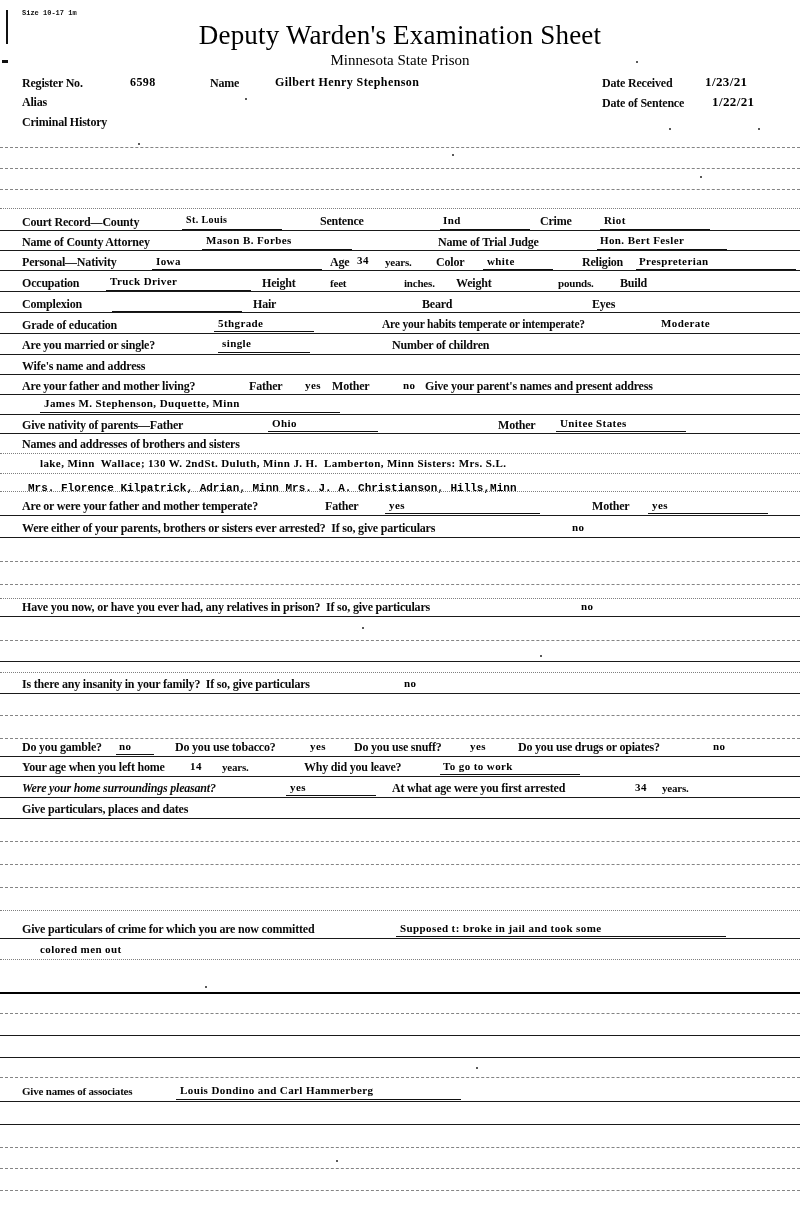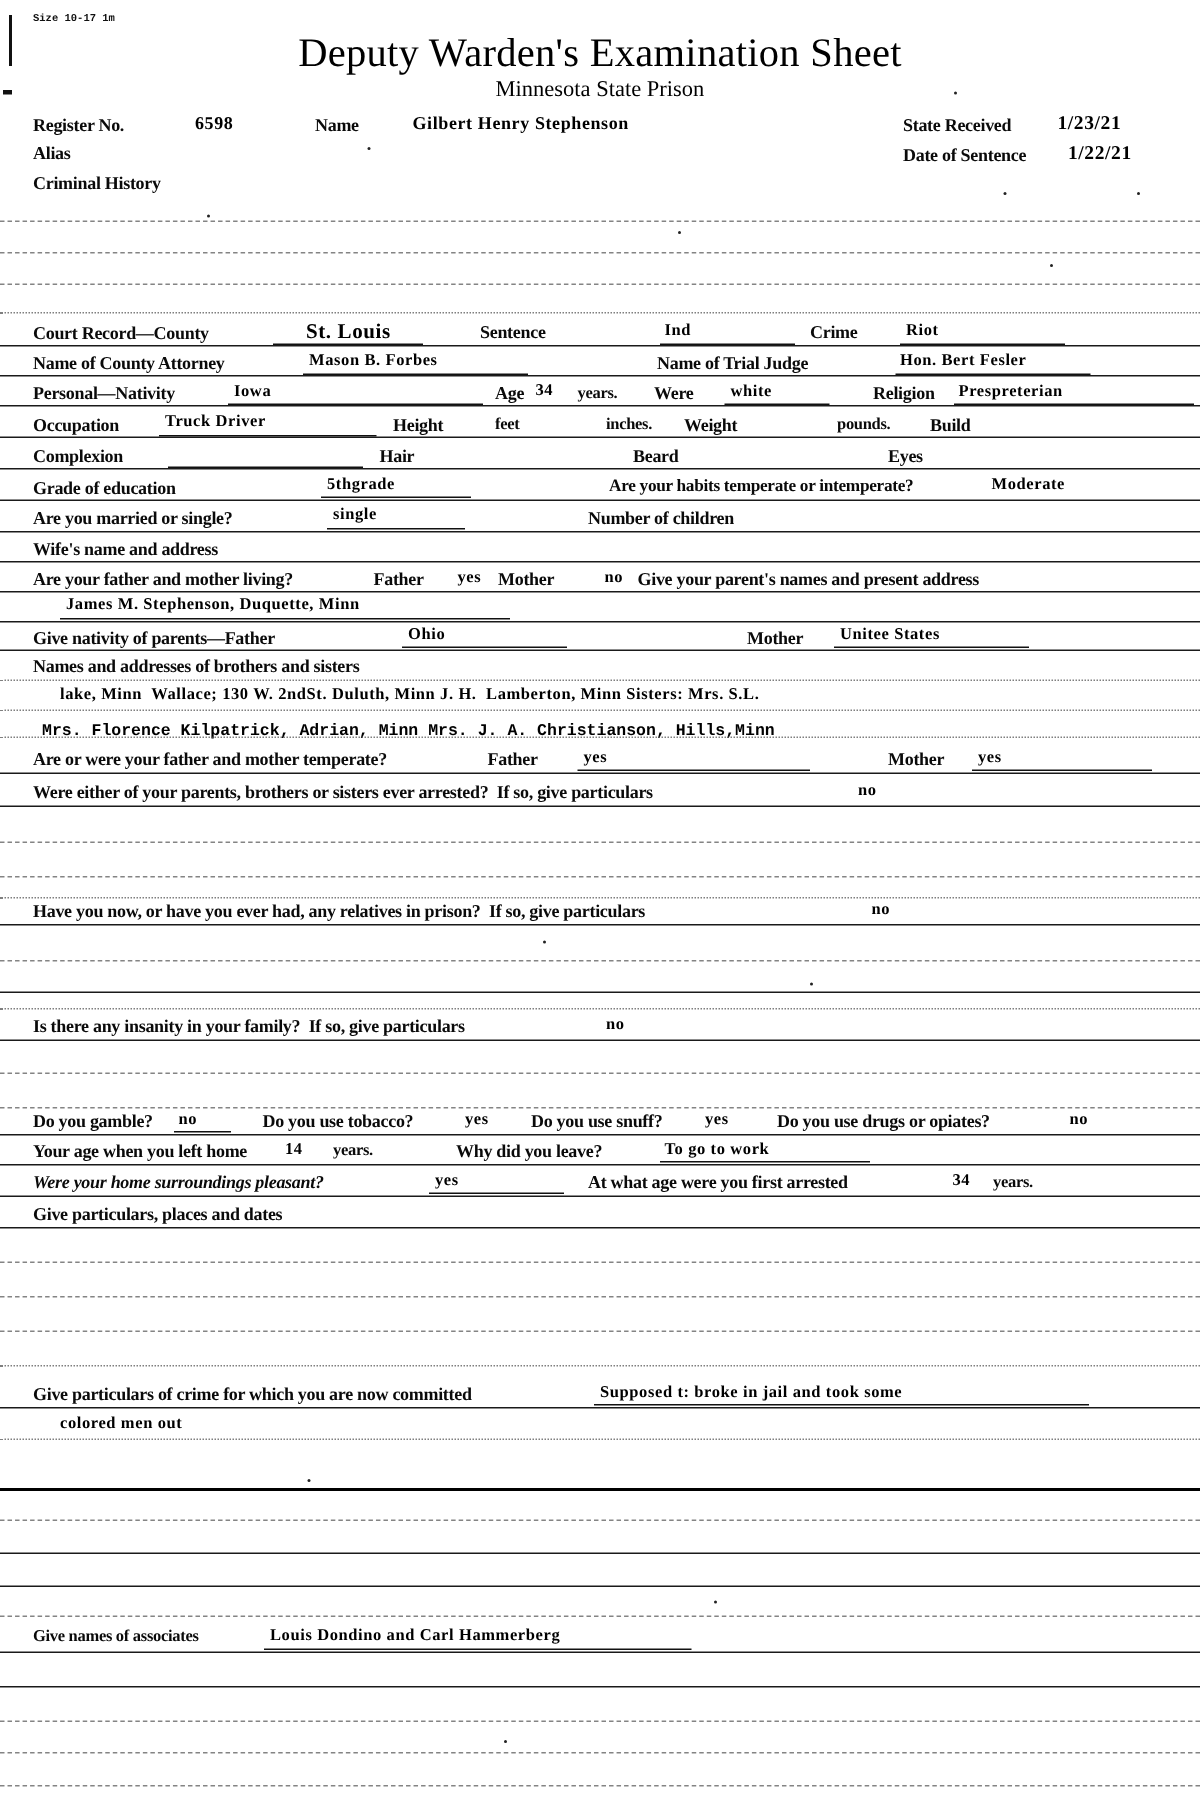--- a/index.html
+++ b/index.html
@@ -94,33 +94,33 @@
 
   <div class="abs lbl" style="left:210px;top:76px;font-size:12px;">Name</div>
   <div class="abs typed" style="left:275px;top:75px;font-size:12px;">Gilbert Henry Stephenson</div>
 
   <div class="abs lbl" style="left:22px;top:95px;font-size:12px;">Alias</div>
   <div class="abs typed" style="left:120px;top:94px;font-size:12px;"></div>
 
   <div class="abs lbl" style="left:22px;top:115px;font-size:12px;">Criminal History</div>
   <div class="abs typed" style="left:150px;top:114px;font-size:12px;"></div>
 
-  <div class="abs lbl" style="left:602px;top:76px;font-size:12px;">State Received</div>
+  <div class="abs lbl" style="left:602px;top:76px;font-size:12px;">Date Received</div>
   <div class="abs typed" style="left:705px;top:74px;font-size:13px;">1/23/21</div>
 
   <div class="abs lbl" style="left:602px;top:96px;font-size:12px;">Date of Sentence</div>
   <div class="abs typed" style="left:712px;top:94px;font-size:13px;">1/22/21</div>
 
   <div class="rule broken" style="left:0;top:147px;width:800px;"></div>
   <div class="rule broken" style="left:0;top:168px;width:800px;"></div>
   <div class="rule broken" style="left:0;top:189px;width:800px;"></div>
   <div class="rule faint" style="left:0;top:208px;width:800px;"></div>
 
   <div class="abs lbl" style="left:22px;top:215px;font-size:12px;">Court Record—County</div>
-  <div class="abs typed" style="left:204px;top:214px;font-size:14px;">St. Louis</div>
+  <div class="abs typed" style="left:186px;top:214px;font-size:10px;">St. Louis</div>
   <div class="uline" style="left:182px;top:229px;width:100px;"></div>
 
   <div class="abs lbl" style="left:320px;top:214px;font-size:12px;">Sentence</div>
   <div class="abs typed" style="left:443px;top:214px;font-size:11px;">Ind</div>
   <div class="uline" style="left:440px;top:229px;width:90px;"></div>
 
   <div class="abs lbl" style="left:540px;top:214px;font-size:12px;">Crime</div>
   <div class="abs typed" style="left:604px;top:214px;font-size:11px;">Riot</div>
   <div class="uline" style="left:600px;top:229px;width:110px;"></div>
   <div class="rule" style="left:0;top:230px;width:800px;"></div>
@@ -135,21 +135,21 @@
   <div class="rule" style="left:0;top:250px;width:800px;"></div>
 
   <div class="abs lbl" style="left:22px;top:255px;font-size:12px;">Personal—Nativity</div>
   <div class="abs typed" style="left:156px;top:255px;font-size:11px;">Iowa</div>
   <div class="uline" style="left:152px;top:269px;width:170px;"></div>
 
   <div class="abs lbl" style="left:330px;top:255px;font-size:12px;">Age</div>
   <div class="abs typed" style="left:357px;top:254px;font-size:11px;">34</div>
   <div class="abs lbl" style="left:385px;top:256px;font-size:11px;">years.</div>
 
-  <div class="abs lbl" style="left:436px;top:255px;font-size:12px;">Were</div>
+  <div class="abs lbl" style="left:436px;top:255px;font-size:12px;">Color</div>
   <div class="abs typed" style="left:487px;top:255px;font-size:11px;">white</div>
   <div class="uline" style="left:483px;top:269px;width:70px;"></div>
 
   <div class="abs lbl" style="left:582px;top:255px;font-size:12px;">Religion</div>
   <div class="abs typed" style="left:639px;top:255px;font-size:11px;">Prespreterian</div>
   <div class="uline" style="left:636px;top:269px;width:160px;"></div>
   <div class="rule" style="left:0;top:270px;width:800px;"></div>
 
   <div class="abs lbl" style="left:22px;top:276px;font-size:12px;">Occupation</div>
   <div class="abs typed" style="left:110px;top:275px;font-size:11px;">Truck Driver</div>
@@ -179,21 +179,21 @@
   <div class="abs typed" style="left:470px;top:296px;font-size:11px;"></div>
 
   <div class="abs lbl" style="left:592px;top:297px;font-size:12px;">Eyes</div>
   <div class="abs typed" style="left:632px;top:296px;font-size:11px;"></div>
   <div class="rule" style="left:0;top:312px;width:800px;"></div>
 
   <div class="abs lbl" style="left:22px;top:318px;font-size:12px;">Grade of education</div>
   <div class="abs typed" style="left:218px;top:317px;font-size:11px;">5thgrade</div>
   <div class="uline" style="left:214px;top:331px;width:100px;"></div>
 
-  <div class="abs lbl" style="left:382px;top:318px;font-size:11.5px;margin-left:24px;">Are your habits temperate or intemperate?</div>
+  <div class="abs lbl" style="left:382px;top:318px;font-size:11.5px;">Are your habits temperate or intemperate?</div>
   <div class="abs typed" style="left:661px;top:317px;font-size:11px;">Moderate</div>
   <div class="rule" style="left:0;top:333px;width:800px;"></div>
 
   <div class="abs lbl" style="left:22px;top:338px;font-size:12px;">Are you married or single?</div>
   <div class="abs typed" style="left:222px;top:337px;font-size:11px;">single</div>
   <div class="uline" style="left:218px;top:352px;width:92px;"></div>
 
   <div class="abs lbl" style="left:392px;top:338px;font-size:12px;">Number of children</div>
   <div class="abs typed" style="left:520px;top:337px;font-size:11px;"></div>
   <div class="rule" style="left:0;top:354px;width:800px;"></div>

